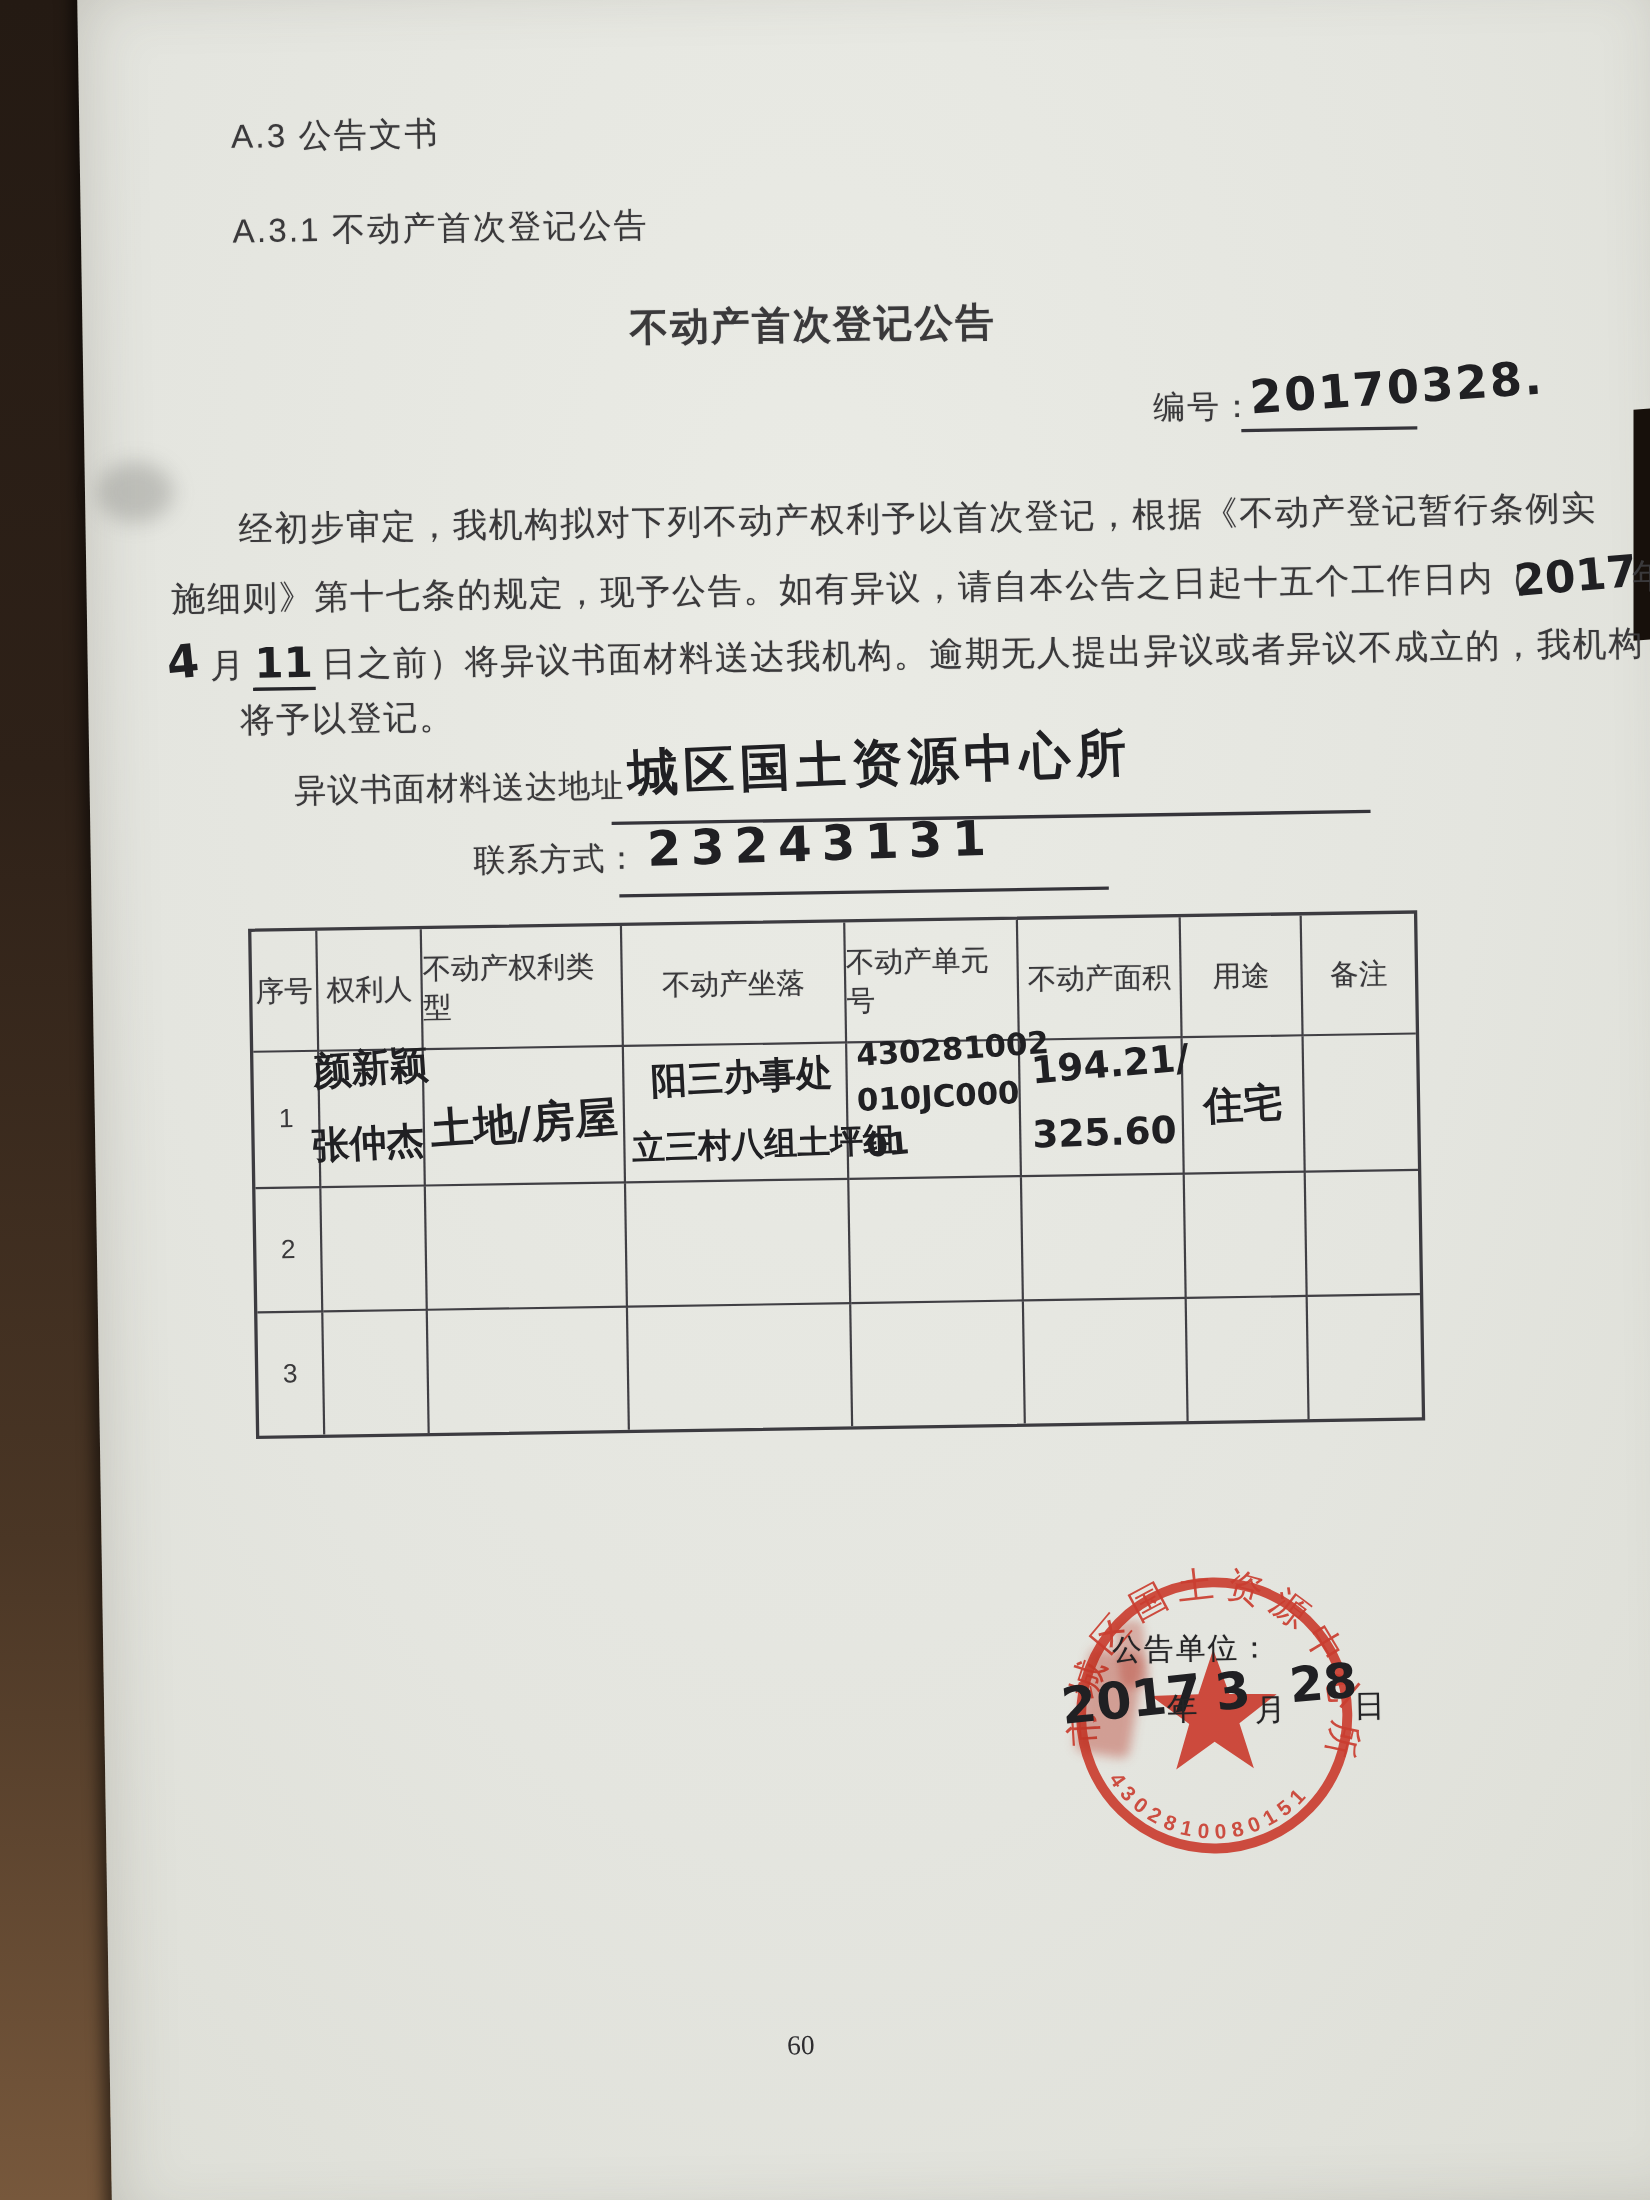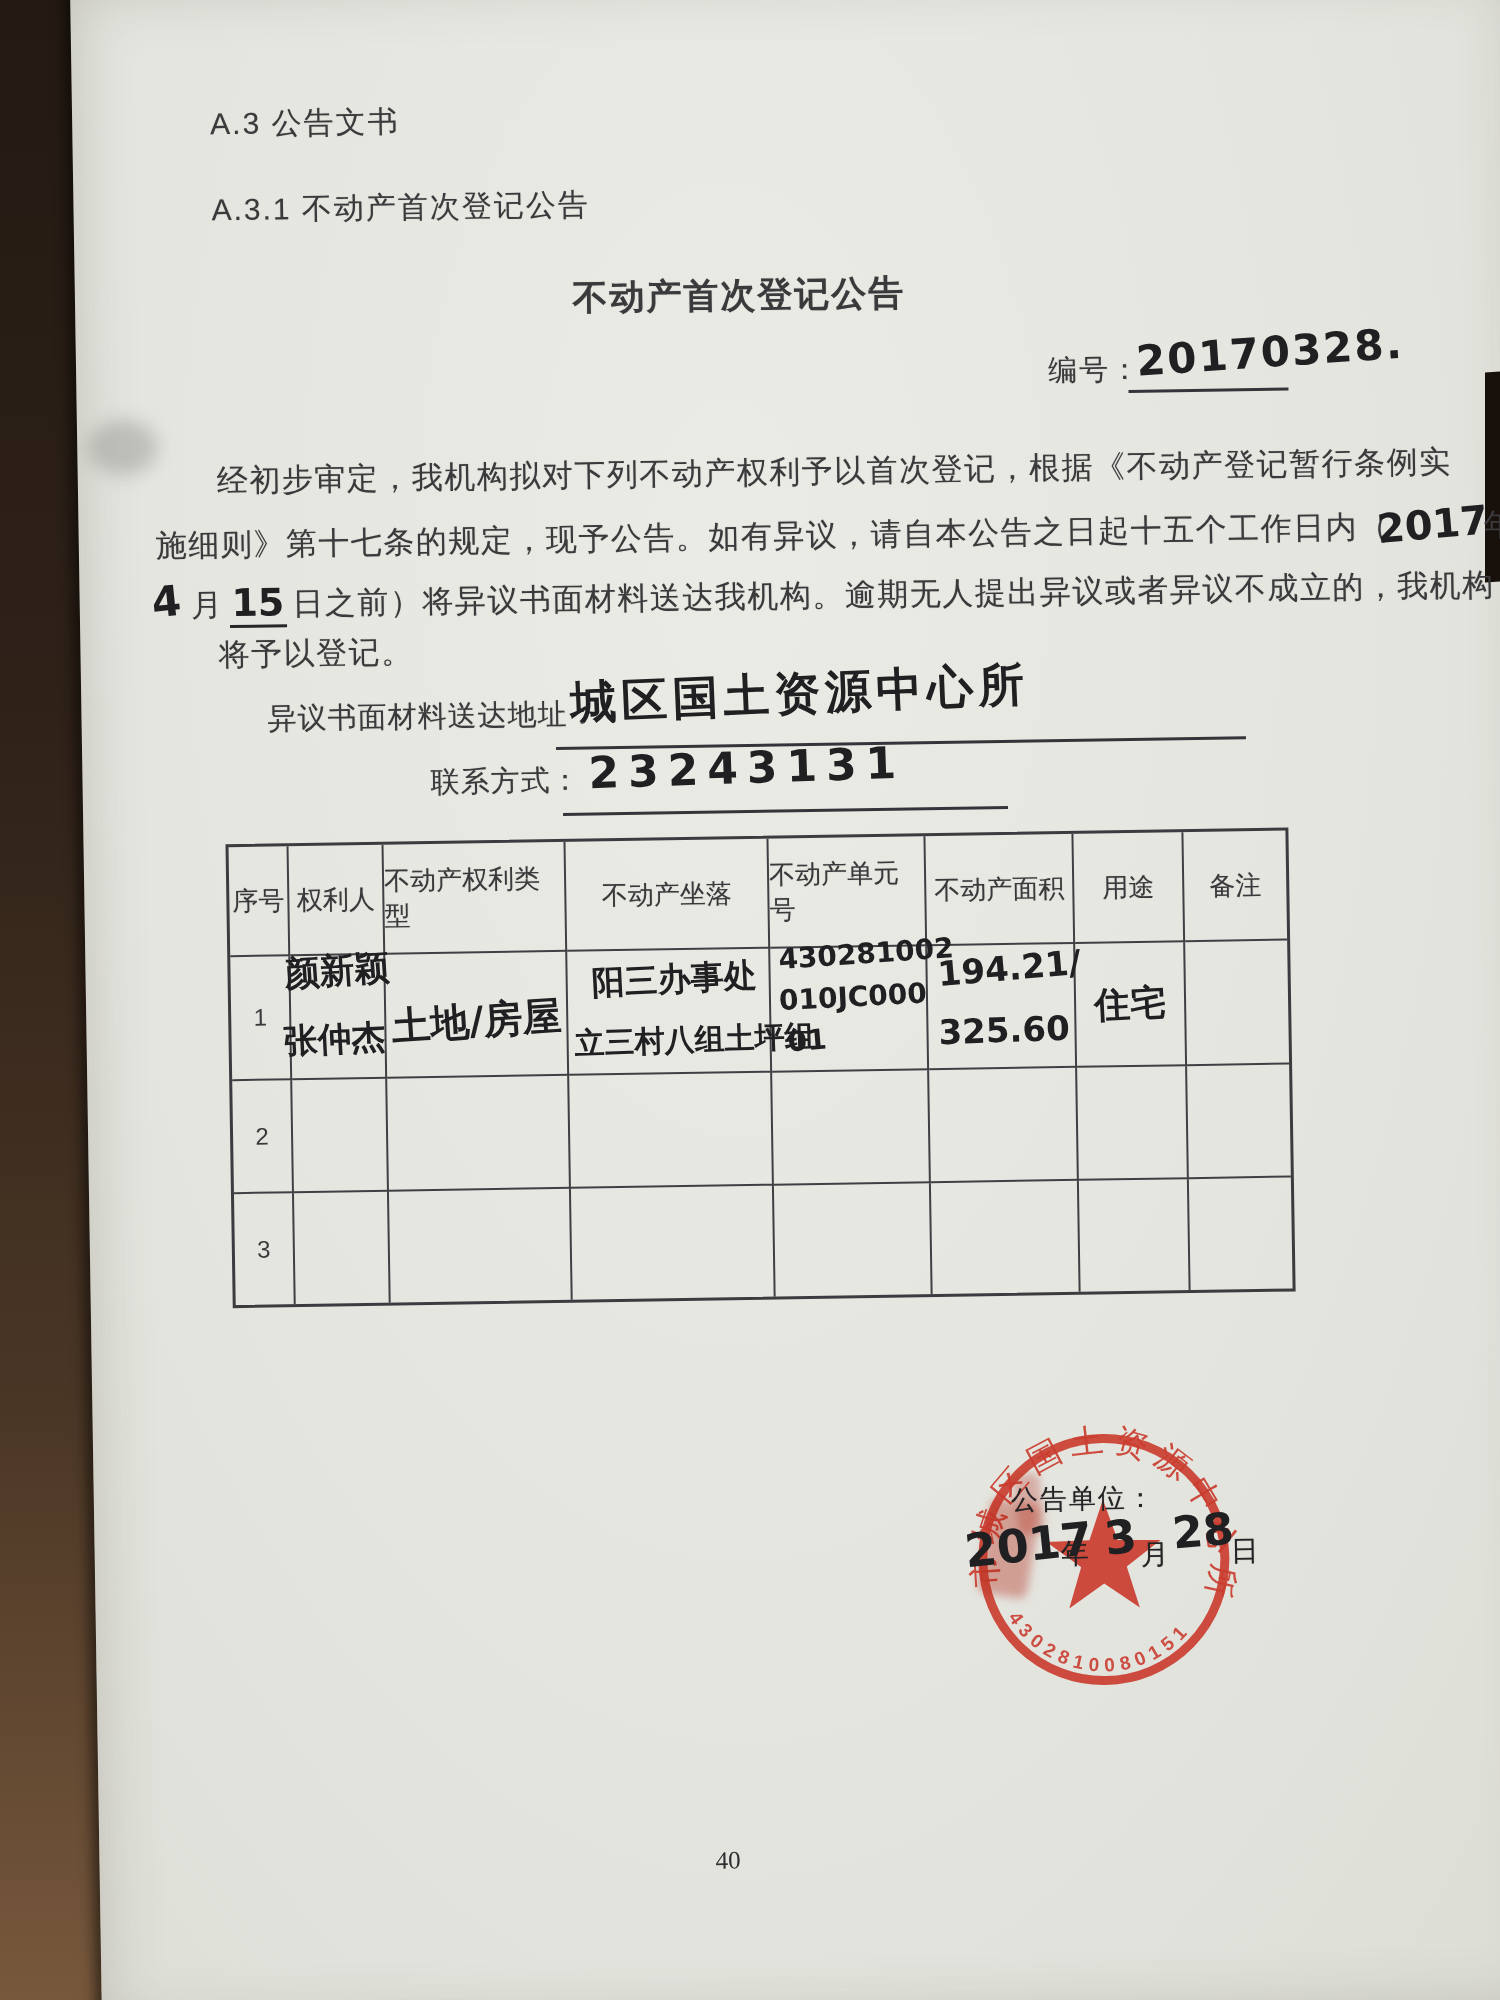--- a/index.html
+++ b/index.html
@@ -65,21 +65,21 @@
   <div class="abs hw" style="left:1146px;top:336px;font-size:42px;letter-spacing:2px;transform:rotate(-3deg);">20170328.</div>
   <div class="rule" style="left:1138px;top:396px;width:160px;"></div>
 
   <div class="abs print body-line" style="left:225px;top:452px;">经初步审定，我机构拟对下列不动产权利予以首次登记，根据《不动产登记暂行条例实</div>
 
   <div class="abs" style="left:163px;top:510px;">
     <span class="print body-line">施细则》第十七条的规定，现予公告。如有异议，请自本公告之日起十五个工作日内（</span><span class="hw" style="font-size:40px;margin:0 -4px 0 -14px;display:inline-block;transform:rotate(-4deg) translateY(2px);">2017</span><span class="print body-line">年</span>
   </div>
 
   <div class="abs" style="left:158px;top:568px;">
-    <span class="hw" style="font-size:42px;display:inline-block;transform:rotate(-5deg);">4</span><span class="print body-line" style="margin-left:10px;">月</span><span class="hw" style="font-size:38px;margin:0 6px;display:inline-block;border-bottom:3px solid #26262a;padding:0 2px;transform:translateY(1px);">15</span><span class="print body-line">日之前）将异议书面材料送达我机构。逾期无人提出异议或者异议不成立的，我机构</span>
+    <span class="hw" style="font-size:42px;display:inline-block;transform:rotate(-5deg);">4</span><span class="print body-line" style="margin-left:10px;">月</span><span class="hw" style="font-size:38px;margin:0 6px;display:inline-block;border-bottom:3px solid #26262a;padding:0 2px;transform:translateY(1px);">11</span><span class="print body-line">日之前）将异议书面材料送达我机构。逾期无人提出异议或者异议不成立的，我机构</span>
   </div>
 
   <div class="abs print body-line" style="left:224px;top:626px;">将予以登记。</div>
 
   <div class="abs print" style="left:272px;top:692px;font-size:29px;letter-spacing:1px;">异议书面材料送达地址：</div>
   <div class="abs hw" style="left:575px;top:664px;font-size:46px;letter-spacing:5px;transform:rotate(-1.5deg);">城区国土资源中心所</div>
   <div class="rule" style="left:560px;top:744px;width:690px;"></div>
 
   <div class="abs print" style="left:434px;top:758px;font-size:29px;letter-spacing:1px;">联系方式：</div>
   <div class="abs hw" style="left:592px;top:742px;font-size:44px;letter-spacing:9px;transform:rotate(-1deg);">23243131</div>
@@ -159,15 +159,15 @@
   <div class="stamp-smudge2"></div>
 
   <div class="abs footer-label" style="left:1003px;top:1486px;letter-spacing:2px;">公告单位：</div>
   <div class="abs hw" style="left:956px;top:1522px;font-size:46px;transform:rotate(-5deg);">2017</div>
   <div class="abs date-print" style="left:1052px;top:1540px;">年</div>
   <div class="abs hw" style="left:1096px;top:1516px;font-size:46px;transform:rotate(-6deg);">3</div>
   <div class="abs date-print" style="left:1132px;top:1542px;">月</div>
   <div class="abs hw" style="left:1164px;top:1512px;font-size:44px;transform:rotate(-4deg);">28</div>
   <div class="abs date-print" style="left:1222px;top:1540px;">日</div>
 
-  <div class="abs page-no" style="left:702px;top:1846px;">40</div>
+  <div class="abs page-no" style="left:702px;top:1846px;">60</div>
 
 </div>
 
 </body></html>

